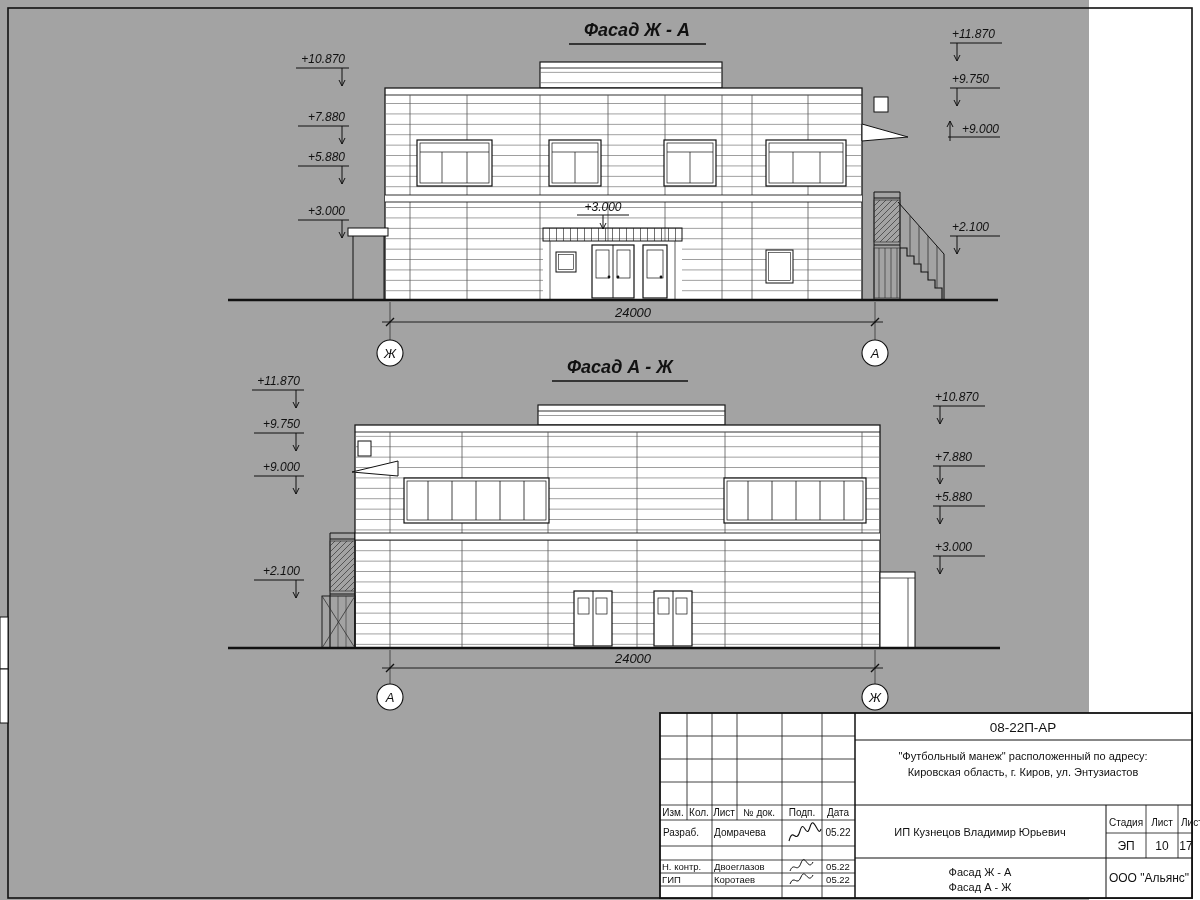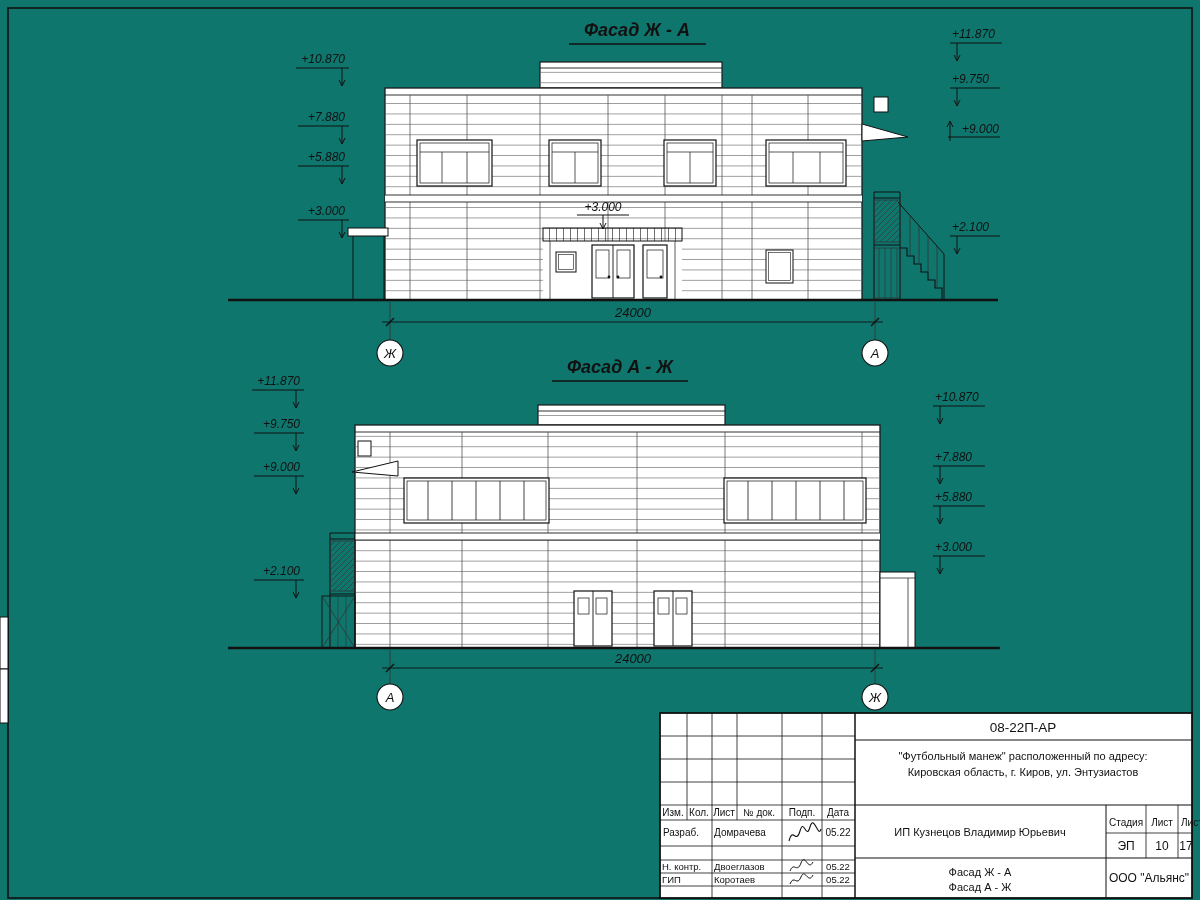--- a/index.html
+++ b/index.html
@@ -1,16 +1,16 @@
 <!DOCTYPE html>
 <html><head>
 <meta charset="utf-8">
 <style>
   html,body{margin:0;padding:0;background:#fff;}
-  .sheet{width:1200px;height:900px;position:relative;background:#0f766e;}
+  .sheet{width:1089px;height:900px;position:relative;background:#a3a3a3;}
   svg text{font-family:"Liberation Sans",sans-serif;fill:#111;}
   .t-mark{font-size:12px;font-style:italic;}
   .t-dim{font-size:13px;font-style:italic;}
   .t-axis{font-size:13px;font-style:italic;}
   .t-title{font-size:18px;font-weight:bold;font-style:italic;}
   .t-stamp{font-size:10px;}
   .t-stamp-s{font-size:9.5px;}
   .t-stamp-m{font-size:11px;}
   .t-stamp-l{font-size:13.5px;}
   .t-stamp-v{font-size:12px;}

